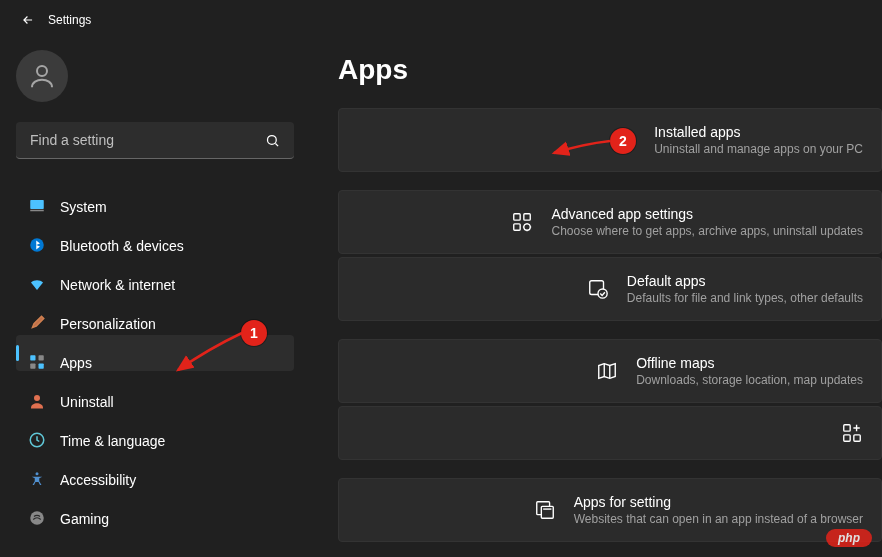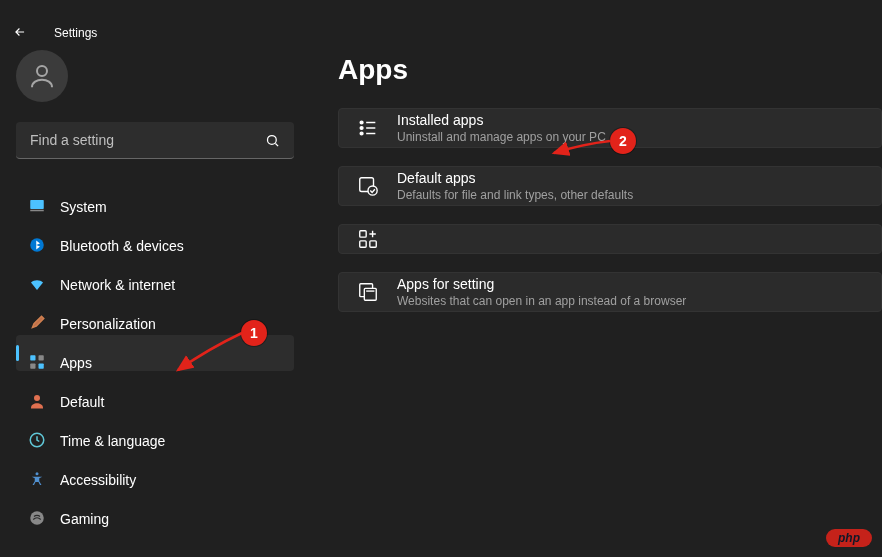--- a/index.html
+++ b/index.html
@@ -7,24 +7,24 @@
   background: #202020;
   color: #ffffff;
   font-family: "Segoe UI", -apple-system, sans-serif;
   width: 882px;
   height: 557px;
   overflow: hidden;
   position: relative;
 }
 .titlebar {
   display: flex;
-  align-items: flex-end;
+  align-items: center;
   height: 40px;
-  padding-left: 12px;
-  gap: 26px;
+  padding-left: 20px;
+  gap: 12px;
 }
 .back-icon { width: 16px; height: 16px; display: flex; align-items: center; justify-content: center; }
 .titlebar-title { font-size: 12px; color: #ffffff; }
 .layout { display: flex; height: calc(100% - 40px); }
 .sidebar { width: 310px; padding: 10px 16px 0 16px; display: flex; flex-direction: column; }
 .avatar {
   width: 52px; height: 52px; border-radius: 50%;
   background: #3b3b3b; display: flex; align-items: center; justify-content: center;
   margin-bottom: 20px;
 }
@@ -44,39 +44,40 @@
 .nav-item.active::before {
   content: ""; position: absolute; left: 0; top: 10px; bottom: 10px;
   width: 3px; background: #4cc2ff; border-radius: 2px;
 }
 .nav-icon { width: 18px; height: 18px; display: flex; align-items: center; justify-content: center; flex-shrink: 0; }
 .main { flex: 1; padding: 14px 0 0 28px; overflow: hidden; }
 .main h1 { font-size: 28px; font-weight: 600; margin-bottom: 22px; }
 .cards { display: flex; flex-direction: column; gap: 3px; }
 .card {
   background: #2b2b2b; border-radius: 4px; display: flex;
-  align-items: center; gap: 18px; padding: 3px 18px;
+  align-items: center; gap: 18px; padding: 15px 18px;
   border: 1px solid #333;
+  justify-content: flex-end;
 }
 .card-icon { width: 22px; height: 22px; display: flex; align-items: center; justify-content: center; flex-shrink: 0; }
 .card-text { display: flex; flex-direction: column; gap: 2px; }
 .card-title { font-size: 14px; color: #ffffff; }
 .card-desc { font-size: 12px; color: #a0a0a0; }
 .cards-gap { height: 12px; }
 
 .anno-badge {
   position: absolute; width: 26px; height: 26px; border-radius: 50%;
   background: #e2231a; color: #fff; display: flex;
   align-items: center; justify-content: center; font-weight: 700; font-size: 14px;
   box-shadow: 0 0 0 1px rgba(0,0,0,.3);
 }
 .anno-arrow { position: absolute; pointer-events: none; }
 .watermark {
   position: absolute; right: 10px; bottom: 10px;
-  background: #e2231a; color: #0f172a; padding: 2px 12px;
+  background: #e2231a; color: #ffffff; padding: 2px 12px;
   border-radius: 12px; font-size: 12px; font-style: italic;
   opacity: 0.85; font-weight: 600;
 }
 svg { display: block; }
 </style>
 </head>
 <body>
 
 <div class="titlebar">
   <span class="back-icon">
@@ -150,21 +151,21 @@
           </span>
         <span>Apps</span>
       </div>
       <div class="nav-item">
         <span class="nav-icon">
             <svg width="18" height="18" viewBox="0 0 24 24" fill="#e07050">
               <circle cx="12" cy="8" r="4"></circle>
               <path d="M4 21c0-4 4-6 8-6s8 2 8 6v1H4z"></path>
             </svg>
           </span>
-        <span>Default</span>
+        <span>Uninstall</span>
       </div>
       <div class="nav-item">
         <span class="nav-icon">
             <svg width="18" height="18" viewBox="0 0 24 24" fill="none" stroke="#60c8d8" stroke-width="2">
               <circle cx="12" cy="12" r="9"></circle>
               <path d="M12 7v5l3 2"></path>
             </svg>
           </span>
         <span>Time &amp; language</span>
       </div>
@@ -205,31 +206,58 @@
           </span>
         <div class="card-text">
           <span class="card-title">Installed apps</span>
           <span class="card-desc">Uninstall and manage apps on your PC</span>
         </div>
       </div>
       <div class="cards-gap"></div>
       <div class="card">
         <span class="card-icon">
             <svg width="22" height="22" viewBox="0 0 24 24" fill="none" stroke="#fff" stroke-width="1.5">
+              <rect x="3" y="3" width="7" height="7" rx="1"></rect>
+              <rect x="14" y="3" width="7" height="7" rx="1"></rect>
+              <rect x="3" y="14" width="7" height="7" rx="1"></rect>
+              <circle cx="17.5" cy="17.5" r="3.5"></circle>
+              <path d="M17.5 13v1M17.5 21v1M13 17.5h1M21 17.5h1"></path>
+            </svg>
+          </span>
+        <div class="card-text">
+          <span class="card-title">Advanced app settings</span>
+          <span class="card-desc">Choose where to get apps, archive apps, uninstall updates</span>
+        </div>
+      </div>
+      <div class="card">
+        <span class="card-icon">
+            <svg width="22" height="22" viewBox="0 0 24 24" fill="none" stroke="#fff" stroke-width="1.5">
               <rect x="3" y="3" width="15" height="15" rx="2"></rect>
               <circle cx="17" cy="17" r="5" fill="#2b2b2b"></circle>
               <path d="M14.5 17l2 2 3-3.5"></path>
             </svg>
           </span>
         <div class="card-text">
           <span class="card-title">Default apps</span>
           <span class="card-desc">Defaults for file and link types, other defaults</span>
         </div>
       </div>
       <div class="cards-gap"></div>
+      <div class="card">
+        <span class="card-icon">
+            <svg width="22" height="22" viewBox="0 0 24 24" fill="none" stroke="#fff" stroke-width="1.5">
+              <path d="M9 4L3 6v14l6-2 6 2 6-2V4l-6 2-6-2z"></path>
+              <path d="M9 4v14M15 6v14"></path>
+            </svg>
+          </span>
+        <div class="card-text">
+          <span class="card-title">Offline maps</span>
+          <span class="card-desc">Downloads, storage location, map updates</span>
+        </div>
+      </div>
       <div class="card">
         <span class="card-icon">
             <svg width="22" height="22" viewBox="0 0 24 24" fill="none" stroke="#fff" stroke-width="1.5">
               <rect x="3" y="3" width="7" height="7" rx="1"></rect>
               <path d="M17 3v7M13.5 6.5h7"></path>
               <rect x="3" y="14" width="7" height="7" rx="1"></rect>
               <rect x="14" y="14" width="7" height="7" rx="1"></rect>
             </svg>
           </span>
       </div>

